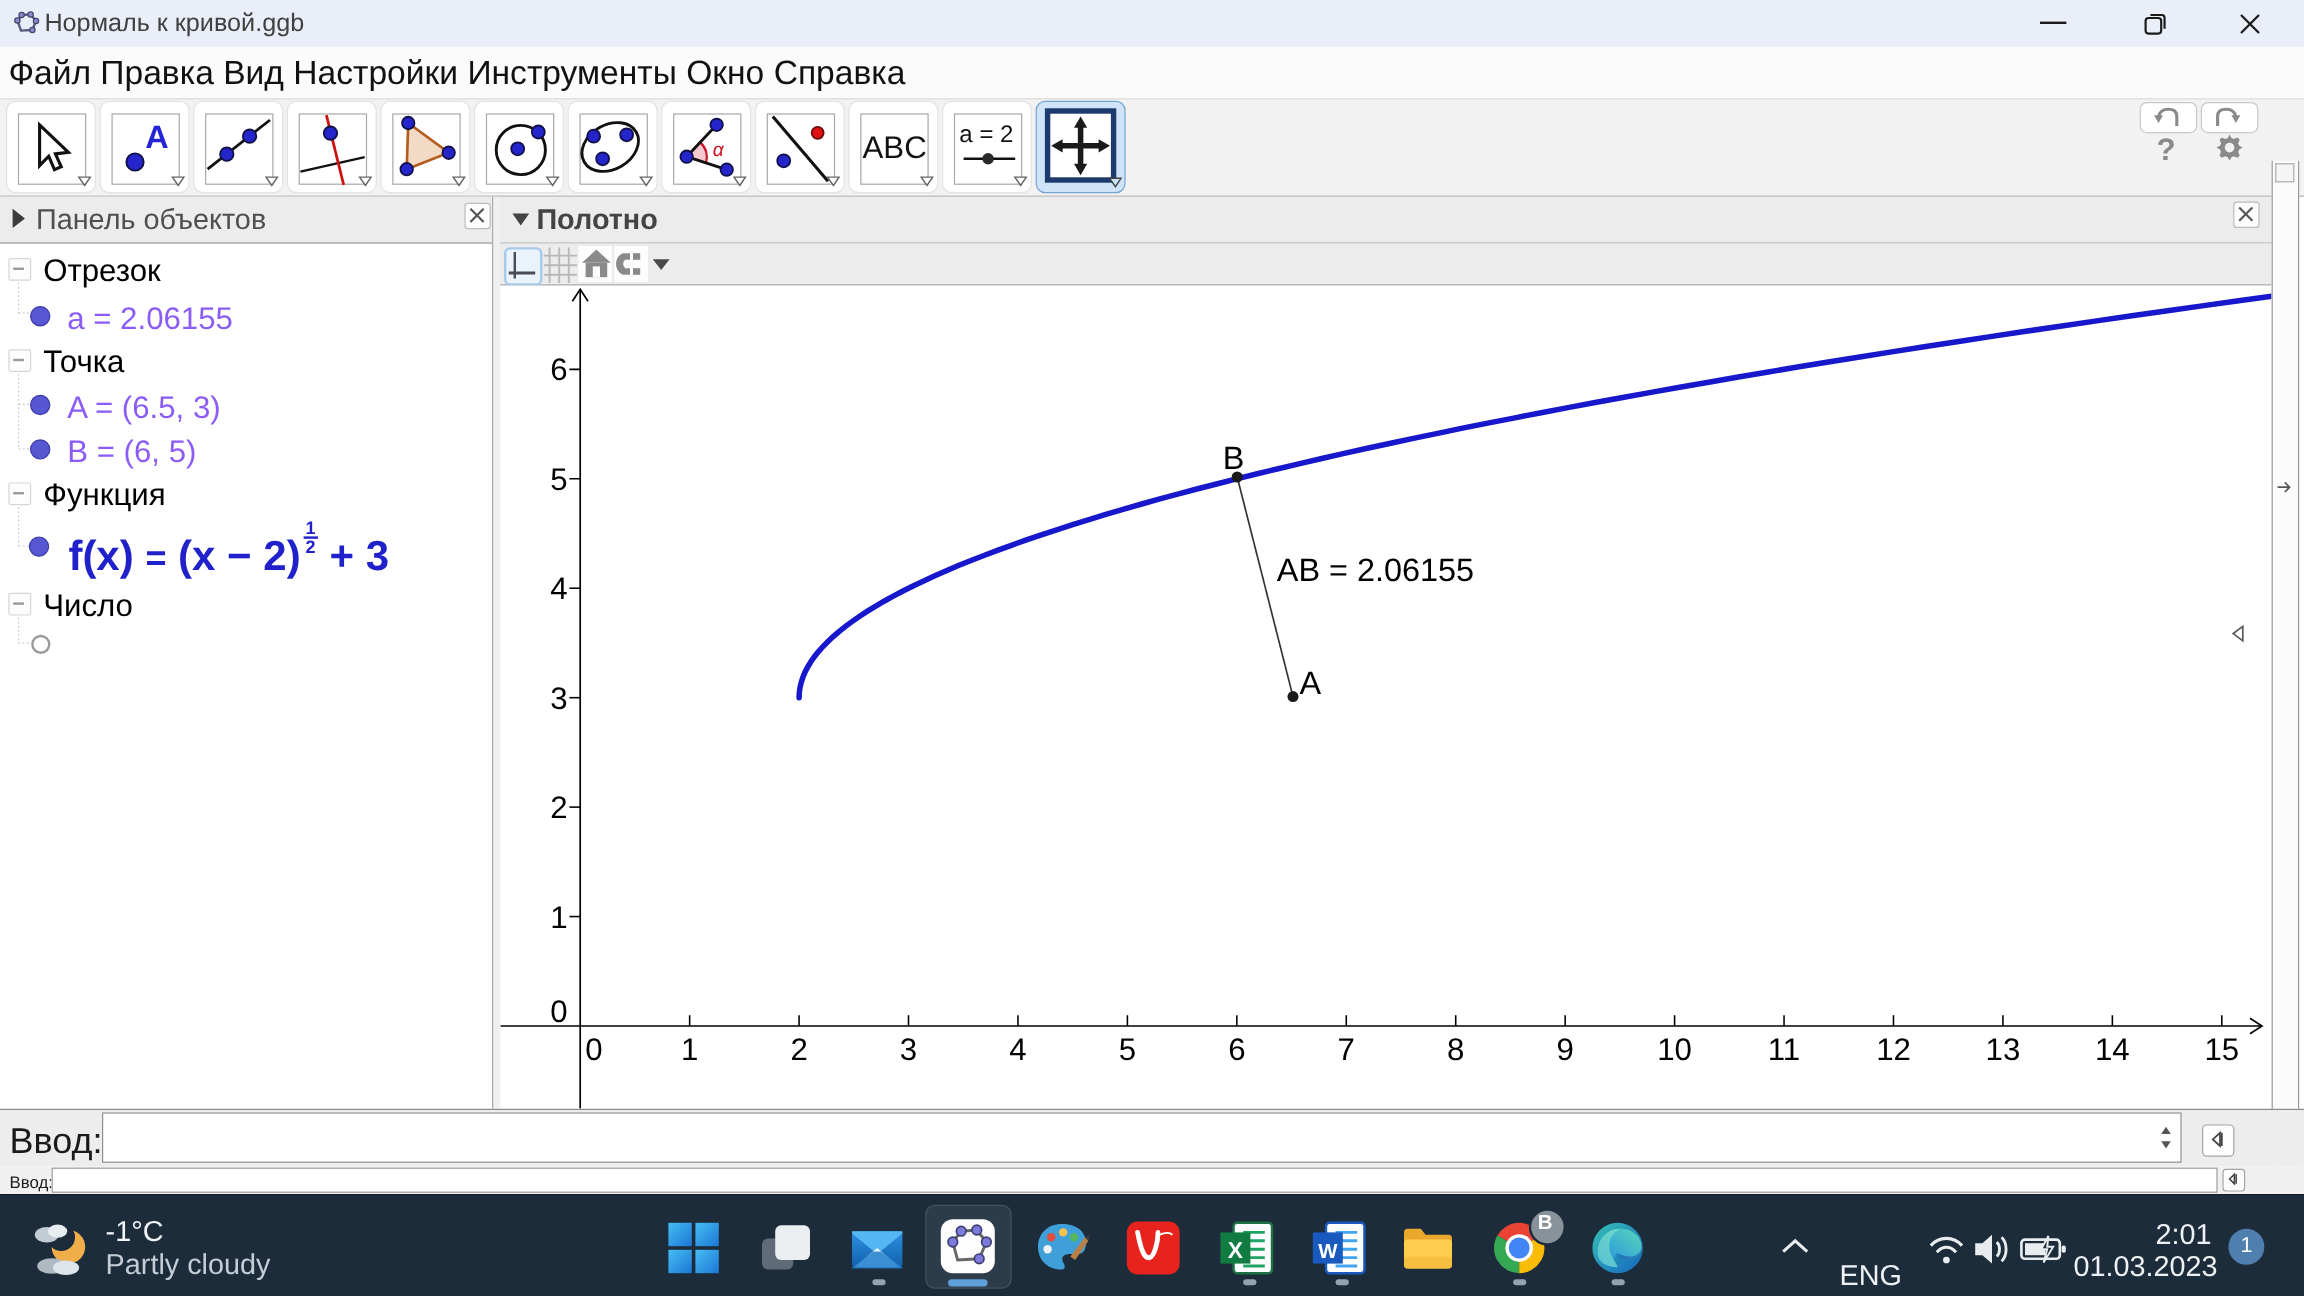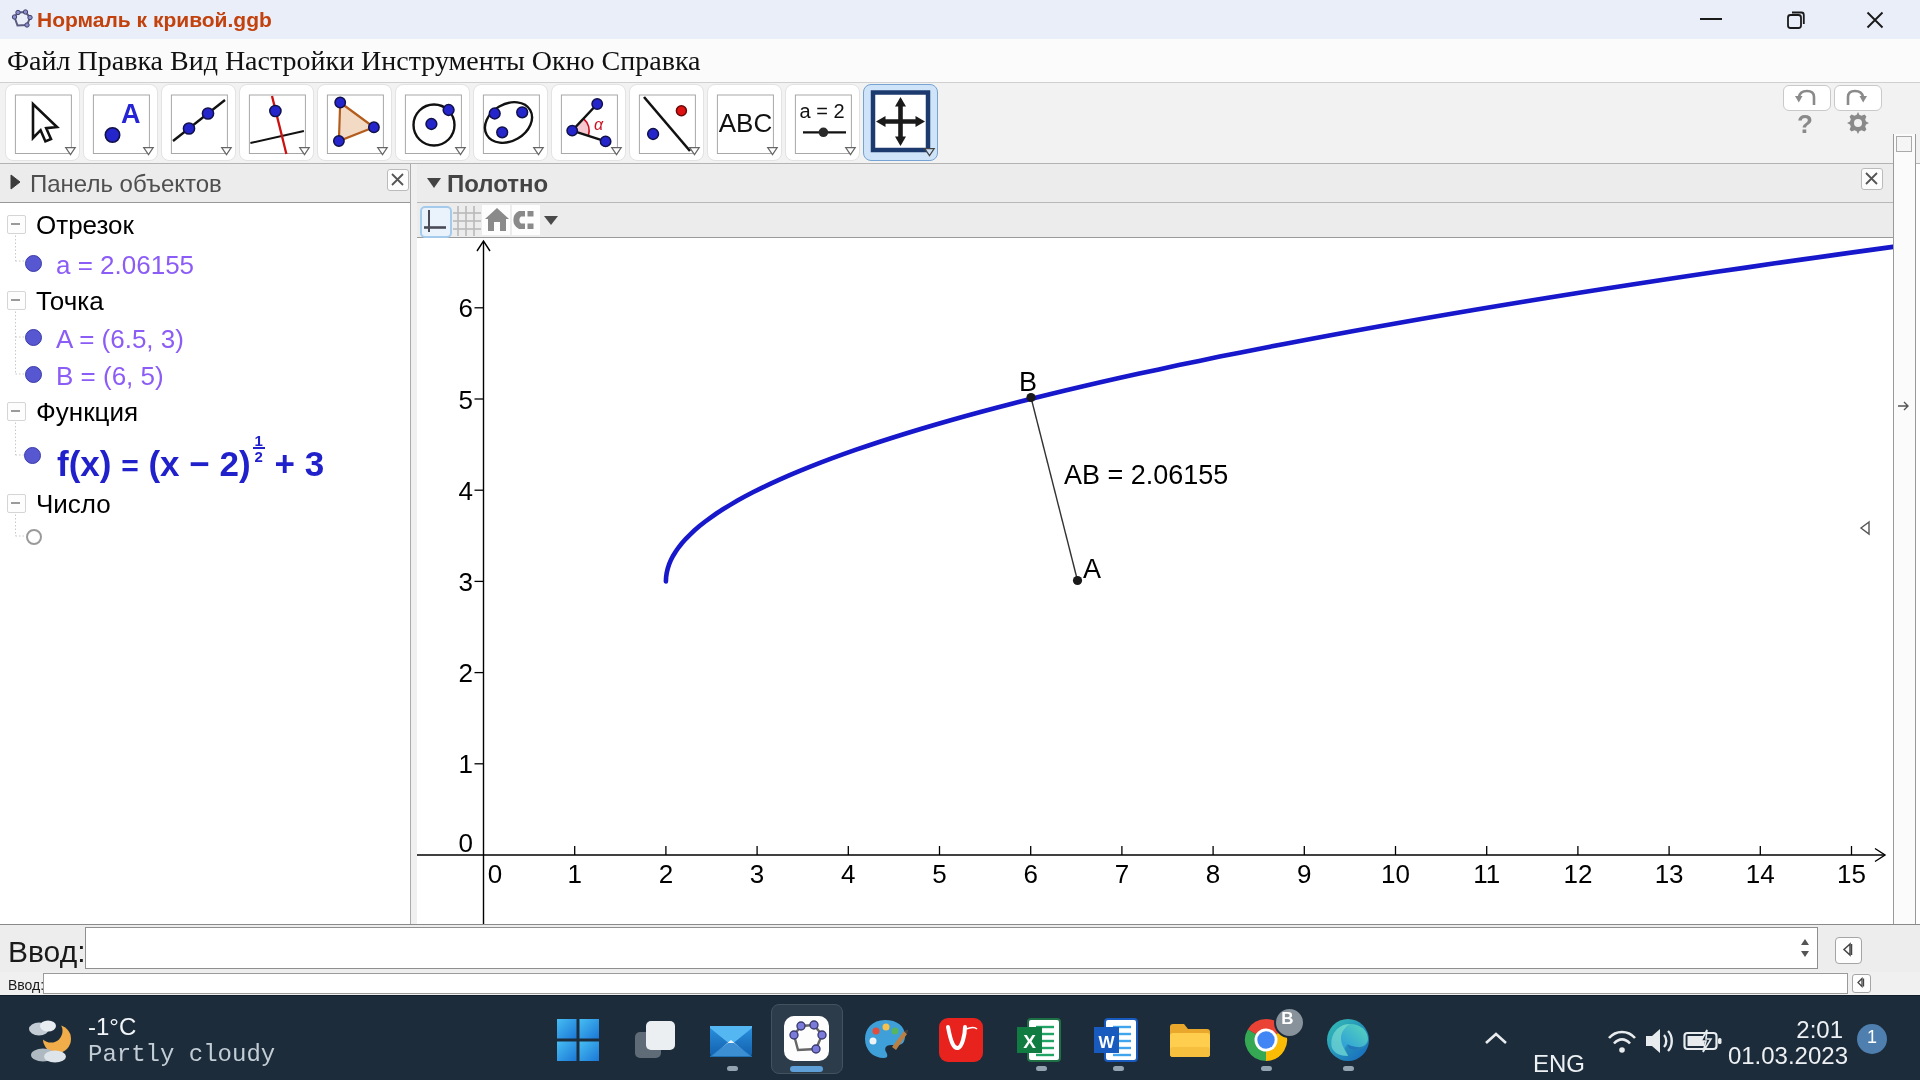--- a/index.html
+++ b/index.html
@@ -1,20 +1,20 @@
 <!DOCTYPE html>
 <html><head><meta charset="utf-8">
 <style>
   html,body{margin:0;padding:0;}
   body{width:1920px;height:1080px;overflow:hidden;font-family:"Liberation Sans",sans-serif;background:#fff;}
   .abs{position:absolute;}
   #root{position:relative;width:1920px;height:1080px;}
   #titlebar{left:0;top:0;width:1920px;height:39px;background:#e9eef8;}
   #menubar{left:0;top:39px;width:1920px;height:43px;background:#fbfbfb;border-bottom:1px solid #d0d0d0;}
-  #menutext{left:7px;top:45px;font-size:28px;color:#111;letter-spacing:0px;font-family:Liberation Serif, serif;}
+  #menutext{left:7px;top:45px;font-size:28px;color:#111;letter-spacing:0px;}
   #toolbar{left:0;top:83px;width:1920px;height:80px;background:#f2f2f2;border-bottom:1px solid #b3b3b3;}
   .tbtn{position:absolute;top:84px;width:73px;height:75px;background:#fff;border:1px solid #e3e3e3;border-radius:8px;}
   #algebra{left:0;top:164px;width:410px;height:760px;background:#fff;}
   #algheader{left:0;top:164px;width:410px;height:38px;background:#ececec;border-bottom:1px solid #989898;}
   #splitter{left:410px;top:164px;width:7px;height:760px;background:#f0f0f0;border-left:1px solid #ababab;border-right:1px solid #ababab;}
   #canvheader{left:417px;top:164px;width:1476px;height:38px;background:#ececec;border-bottom:1px solid #b8b8b8;}
   #stylebar{left:417px;top:203px;width:1476px;height:34px;background:#ececec;border-bottom:1px solid #9a9a9a;}
   #canvas{left:417px;top:238px;width:1476px;height:686px;background:#fff;}
   #rightstrip{left:1893px;top:134px;width:21px;height:861px;background:#fbfbfb;border-left:1px solid #9a9a9a;border-right:1px solid #9a9a9a;}
   #inputbar{left:0;top:924px;width:1920px;height:47px;background:#ededed;border-top:1px solid #8a8a8a;}
@@ -33,21 +33,21 @@
 
 <div class="abs" id="titlebar"></div>
 <svg class="abs" style="left:10px;top:8px" width="24" height="24" viewBox="0 0 24 24">
   <path d="M4.5 9 L8 4.5 L15.5 4 L20 9.5 L17 17 L7.5 17.5 Z" fill="none" stroke="#5b5b80" stroke-width="2"></path>
   <circle cx="4.5" cy="9" r="2.2" fill="#8b8bd0" stroke="#44446a" stroke-width="1"></circle>
   <circle cx="8" cy="4.5" r="2.2" fill="#8b8bd0" stroke="#44446a" stroke-width="1"></circle>
   <circle cx="15.5" cy="4" r="2.2" fill="#8b8bd0" stroke="#44446a" stroke-width="1"></circle>
   <circle cx="20" cy="9.5" r="2.2" fill="#8b8bd0" stroke="#44446a" stroke-width="1"></circle>
   <circle cx="17" cy="17" r="2.2" fill="#8b8bd0" stroke="#44446a" stroke-width="1"></circle>
 </svg>
-<div class="abs" style="left:37px;top:8px;font-size:21px;color:#c2410c;font-weight:bold;">Нормаль к кривой.ggb</div>
+<div class="abs" style="left:37px;top:8px;font-size:21px;color:#404040;">Нормаль к кривой.ggb</div>
 <div class="abs" style="left:1700px;top:18px;width:22px;height:2px;background:#1a1a1a;"></div>
 <svg class="abs" style="left:1786px;top:10px" width="20" height="20" viewBox="0 0 20 20">
   <rect x="2" y="5" width="13" height="13" rx="2.5" fill="none" stroke="#1a1a1a" stroke-width="1.8"></rect>
   <path d="M6 2.5 L15.5 2.5 Q17.8 2.5 17.8 5 L17.8 14" fill="none" stroke="#1a1a1a" stroke-width="1.8"></path>
 </svg>
 <svg class="abs" style="left:1866px;top:11px" width="18" height="18" viewBox="0 0 18 18">
   <path d="M1.5 1.5 L16.5 16.5 M16.5 1.5 L1.5 16.5" stroke="#1a1a1a" stroke-width="1.9"></path>
 </svg>
 
 <div class="abs" id="menubar"></div>
@@ -366,21 +366,21 @@
 
 <svg class="abs" style="left:24px;top:1013px" width="54" height="54" viewBox="0 0 54 54">
   <circle cx="33" cy="26" r="14" fill="#f0ad4a"></circle>
   <circle cx="27" cy="18" r="11.5" fill="#1d2c3a"></circle>
   <ellipse cx="15" cy="16" rx="10" ry="6.5" fill="#c3ccd4"></ellipse>
   <ellipse cx="24" cy="13" rx="8" ry="5.5" fill="#e8edf2"></ellipse>
   <ellipse cx="19" cy="42" rx="12" ry="6.5" fill="#aeb9c2"></ellipse>
   <ellipse cx="31" cy="43.5" rx="11" ry="6" fill="#dde4ea"></ellipse>
 </svg>
 <div class="abs" style="left:88px;top:1013px;font-size:24px;color:#f2f5f8;">-1°C</div>
-<div class="abs" style="left:88px;top:1041px;font-size:24px;color:#c3cdd6;font-family:Liberation Mono, monospace;">Partly cloudy</div>
+<div class="abs" style="left:88px;top:1041px;font-size:24px;color:#c3cdd6;">Partly cloudy</div>
 
 <svg class="ticon" style="left:555px" viewBox="0 0 46 46">
   <defs>
         <linearGradient id="wing" x1="0" y1="0" x2="1" y2="1">
           <stop offset="0" stop-color="#46bdf3"></stop>
           <stop offset="1" stop-color="#1b77d6"></stop>
         </linearGradient>
       </defs>
   <rect x="2" y="2" width="19.5" height="19.5" fill="url(#wing)"></rect>
   <rect x="24.5" y="2" width="19.5" height="19.5" fill="url(#wing)"></rect>

